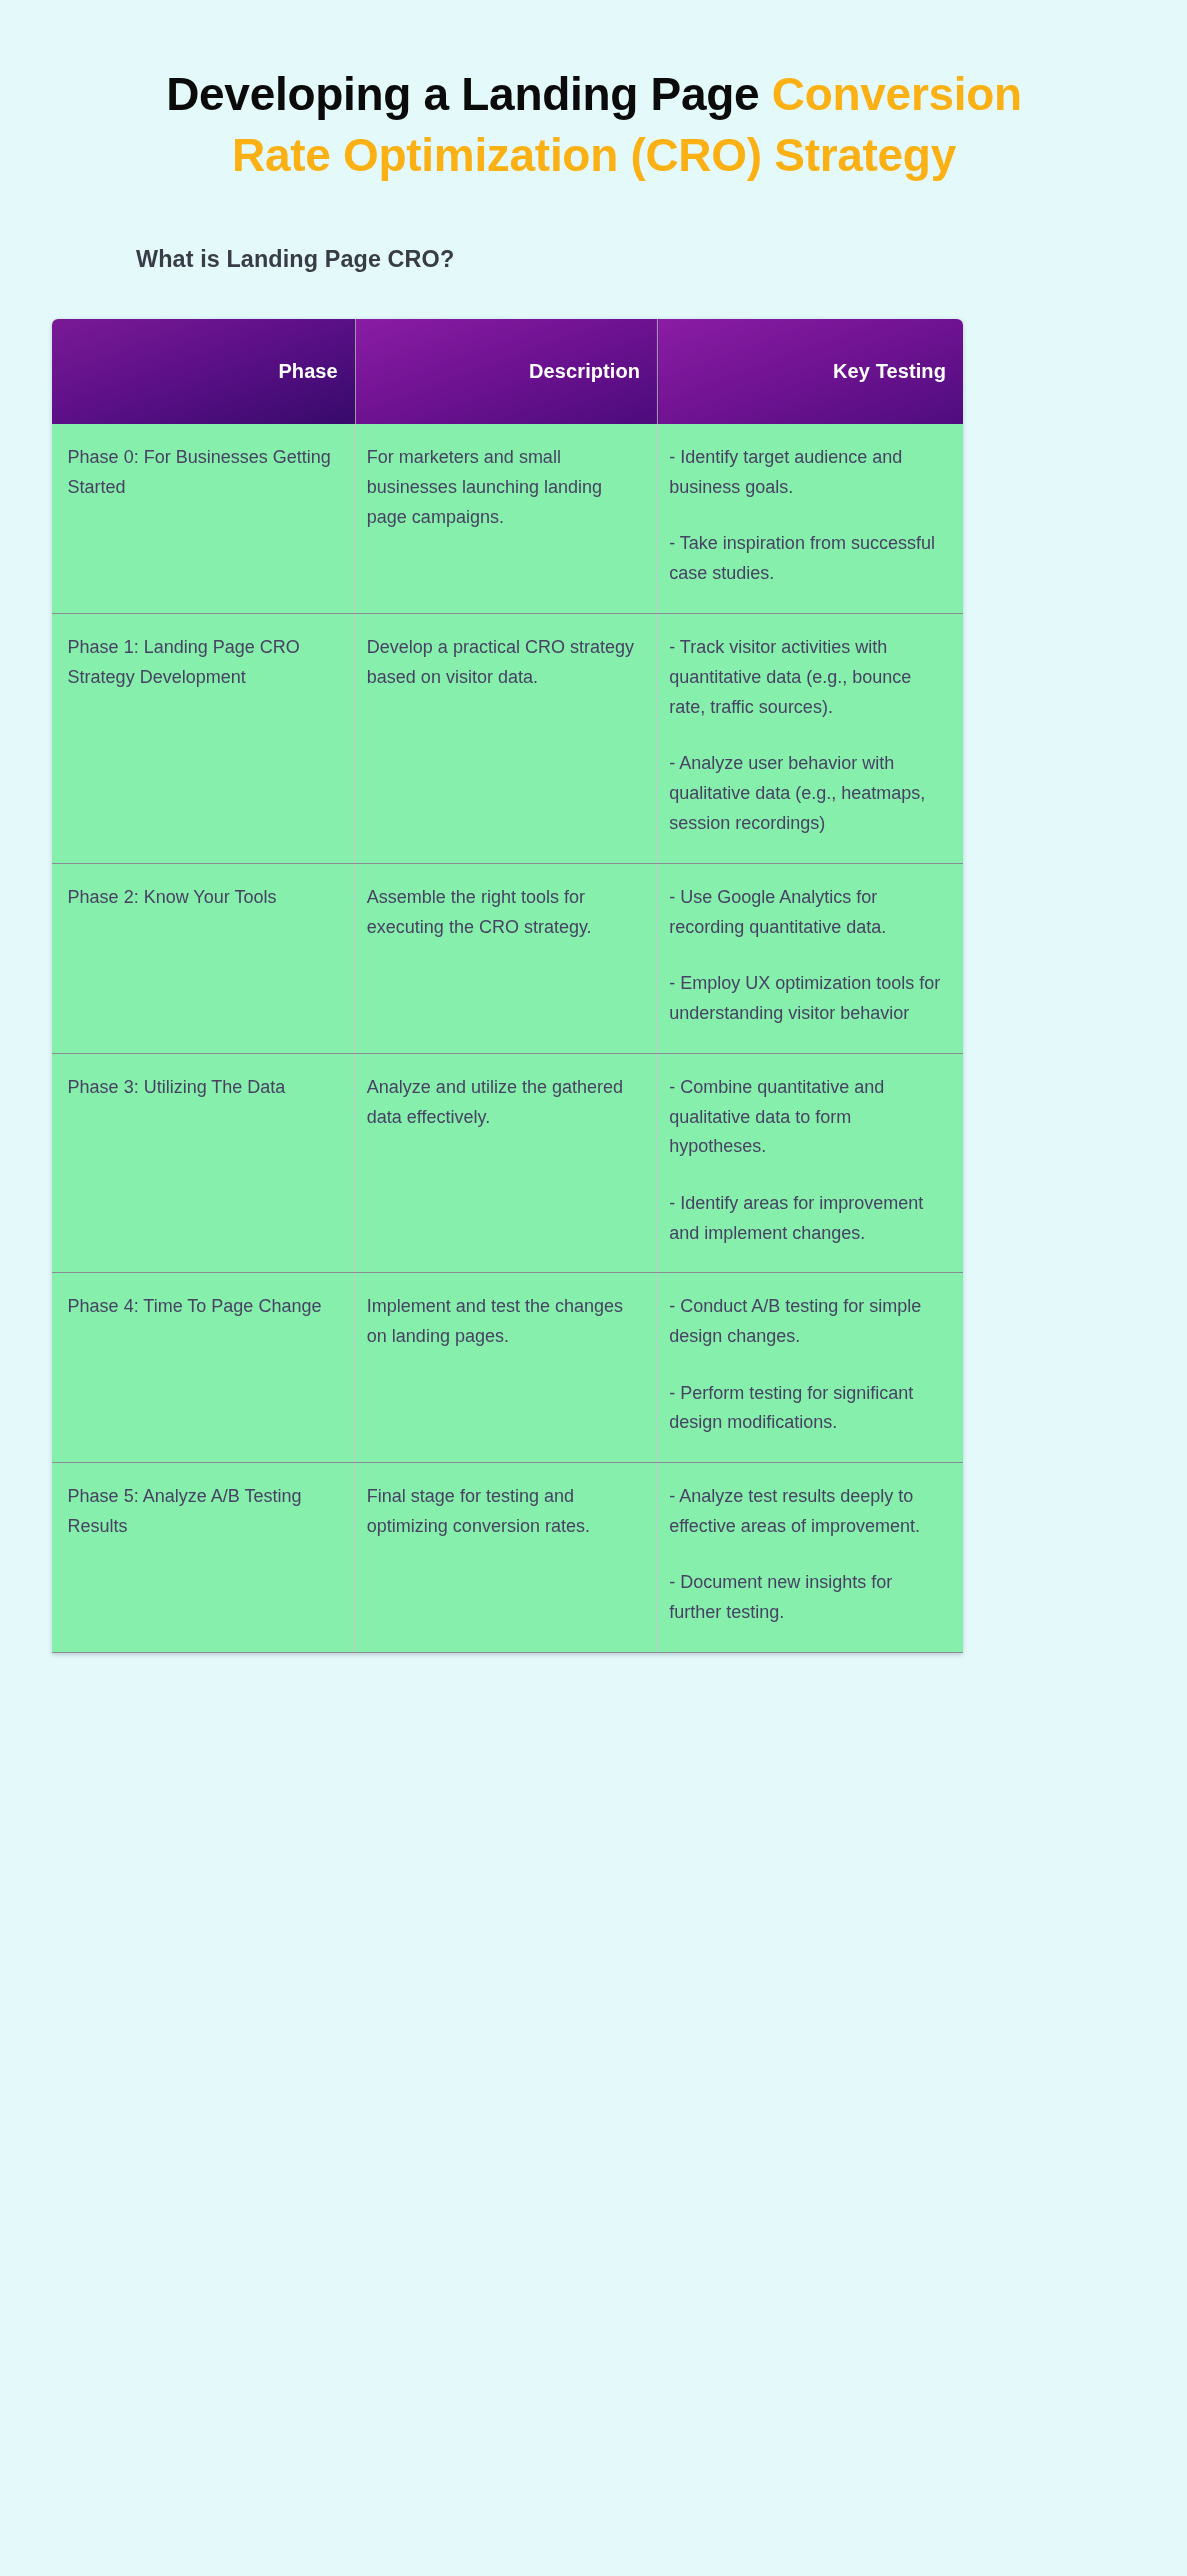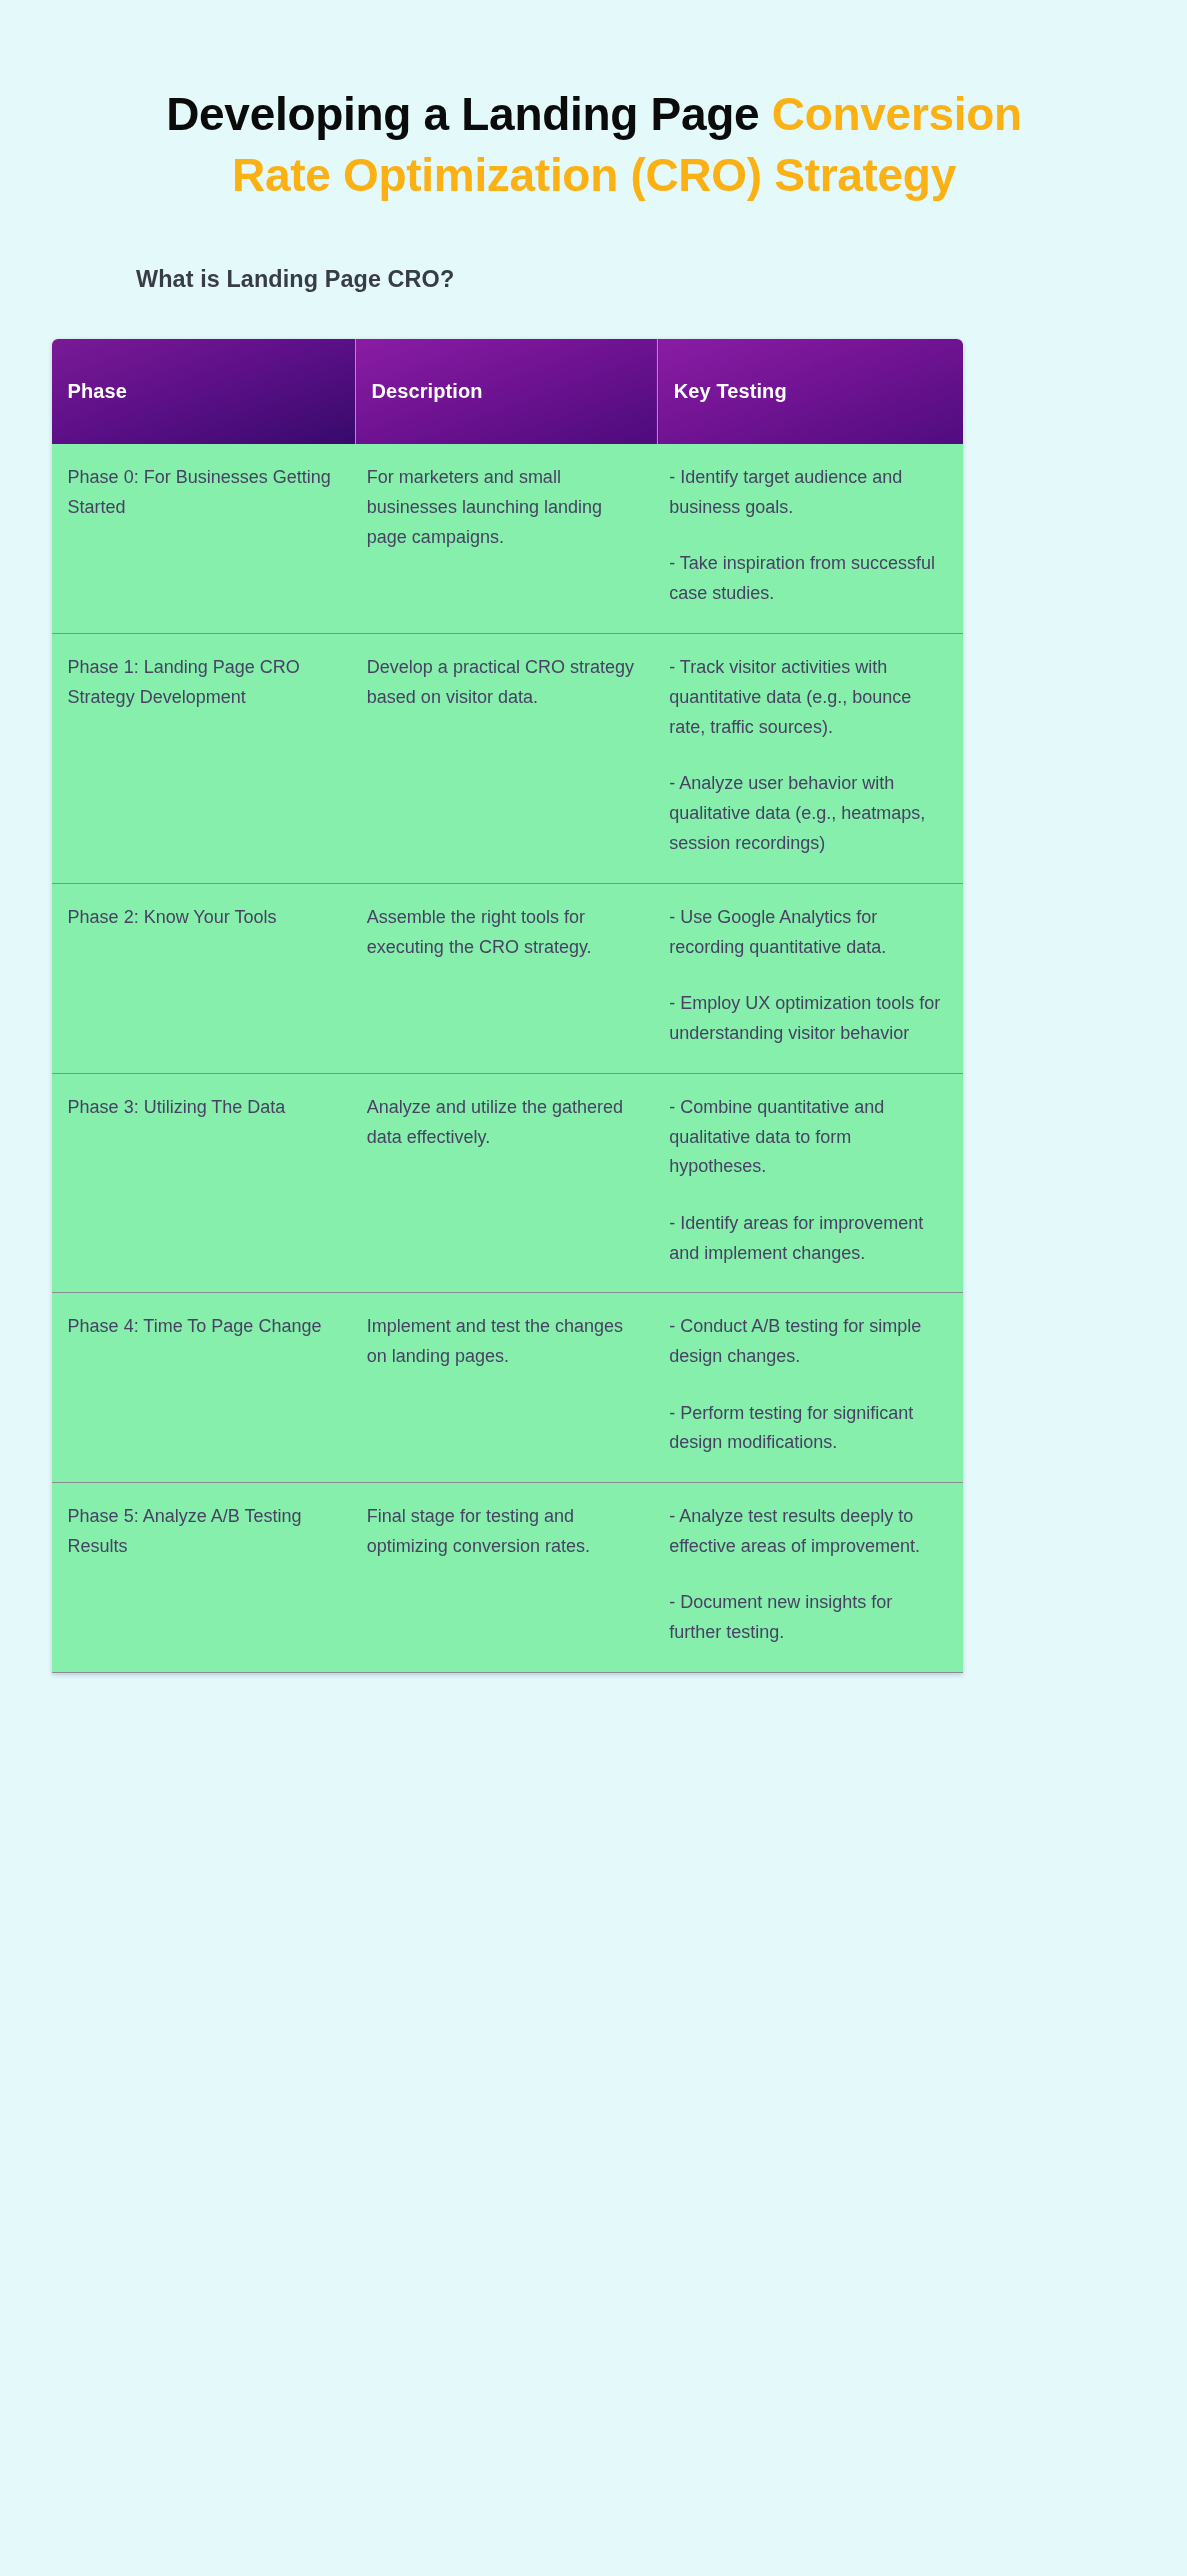--- a/index.html
+++ b/index.html
@@ -21,21 +21,21 @@
     min-height: 2576px;
     box-sizing: border-box;
     padding: 0;
     overflow: hidden;
   }
 
   
   .title-block {
     width: 937px;
     margin: 0 auto;
-    padding-top: 84px;
+    padding-top: 64px;
     text-align: center;
   }
   .title {
     font-size: 46px;
     line-height: 1.32;
     font-weight: 700;
     letter-spacing: -0.3px;
     color: #0b0b0b;
     margin: 0;
   }
@@ -83,21 +83,21 @@
   }
   table.cro-table col.c-phase  { width: 303px; }
   table.cro-table col.c-desc   { width: 302px; }
   table.cro-table col.c-action { width: 305px; }
 
   thead th {
     background: linear-gradient(125deg, #7c1b96 0%, #6d1490 32%, #4c0e7d 70%, #2c0560 100%);
     color: #ffffff;
     font-size: 20px;
     font-weight: 700;
-    text-align: left;
+    text-align: right;
     vertical-align: middle;
     padding: 20.4px 17px 20.4px 15.6px;
     height: 64px;
     border-right: 1.2px solid #9c9aa8;
     letter-spacing: 0.1px;
   }
   thead th.col-phase {
     background: linear-gradient(160deg, #7a1a95 0%, #5e1089 45%, #370a6b 100%);
   }
   thead th.col-desc {

